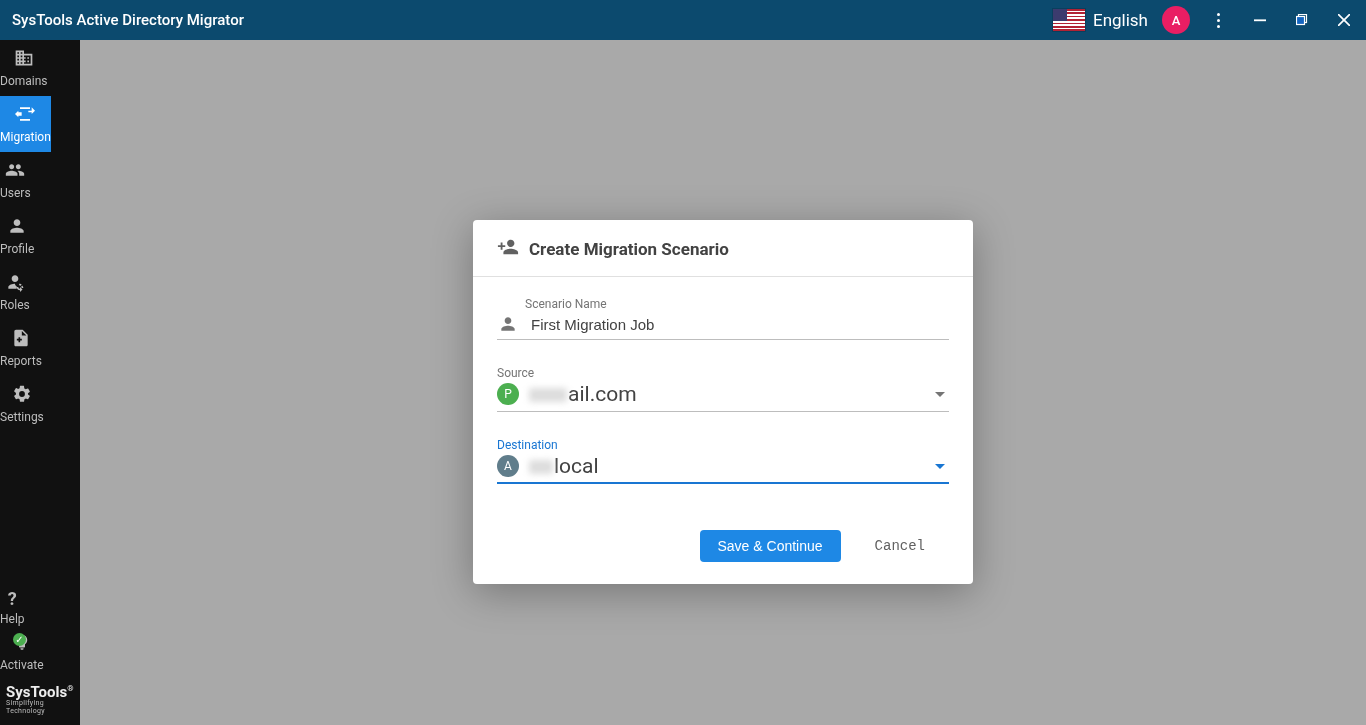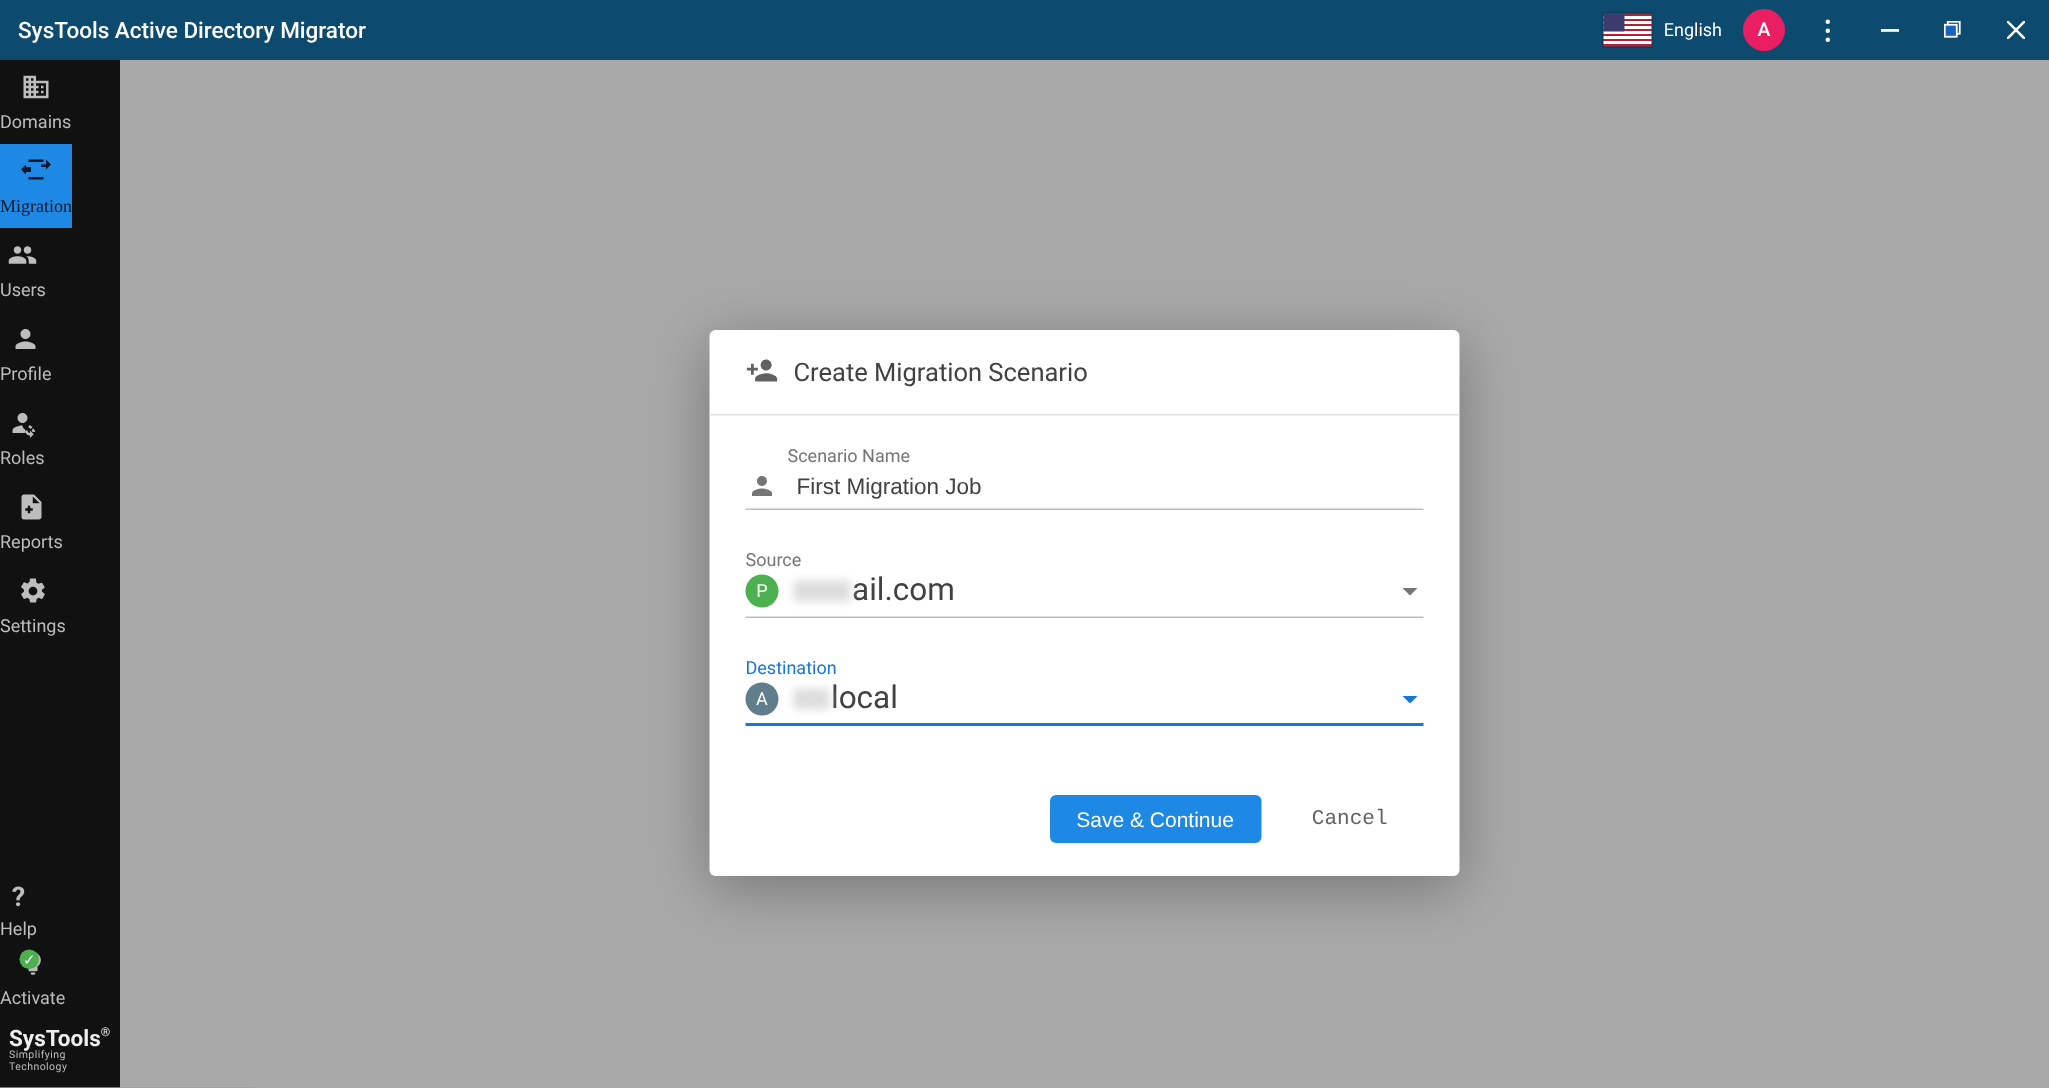--- a/index.html
+++ b/index.html
@@ -116,22 +116,21 @@
     flex-direction: column;
     align-items: center;
     justify-content: center;
     gap: 3px;
     font-size: 12px;
     cursor: pointer;
     color: #bdbdbd;
   }
   .nav-item.active {
     background: #1e88e5;
-    color: #0f172a;
-    font-family: Liberation Serif, serif;
+    color: #ffffff;
   }
   .nav-item svg {
     width: 20px;
     height: 20px;
     fill: currentColor;
   }
   .sidebar .spacer { flex: 1; }
   .bottom-item {
     height: 46px;
     display: flex;
@@ -198,21 +197,21 @@
     border-bottom: 1px solid #e0e0e0;
     color: #424242;
   }
   .dialog-header svg {
     width: 22px;
     height: 22px;
     fill: #616161;
   }
   .dialog-title {
     font-size: 17px;
-    font-weight: 400;
+    font-weight: 700;
     color: #424242;
   }
   .dialog-body {
     padding: 20px 24px 8px 24px;
   }
   .field { margin-bottom: 26px; }
   .field .label {
     font-size: 12px;
     color: #757575;
     padding-left: 28px;
@@ -321,21 +320,21 @@
   }
 </style>
 </head>
 <body>
 
 <div class="titlebar">
   <div class="title">SysTools Active Directory Migrator</div>
   <div class="right">
     <div style="display:flex;align-items:center;gap:8px;cursor:pointer">
       <span class="flag"></span>
-      <span style="font-size:12px;">English</span>
+      <span style="font-size:17px;">English</span>
     </div>
     <div class="avatar">
       <span>A</span>
     </div>
     <div class="win-icon">
       <div class="kebab">
           <span></span>
           <span></span>
           <span></span>
         </div>

